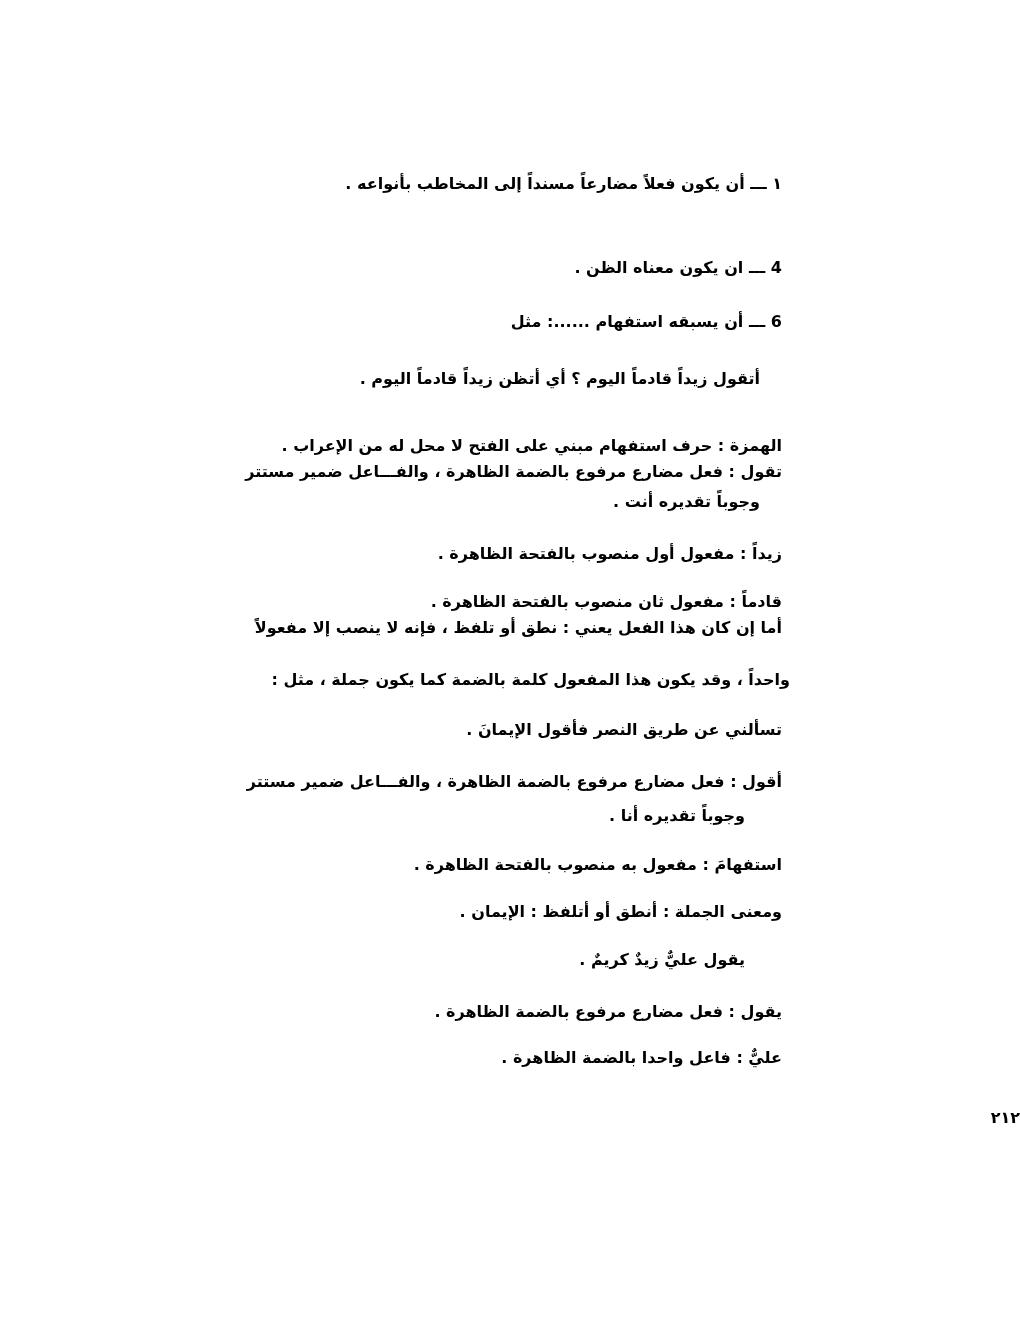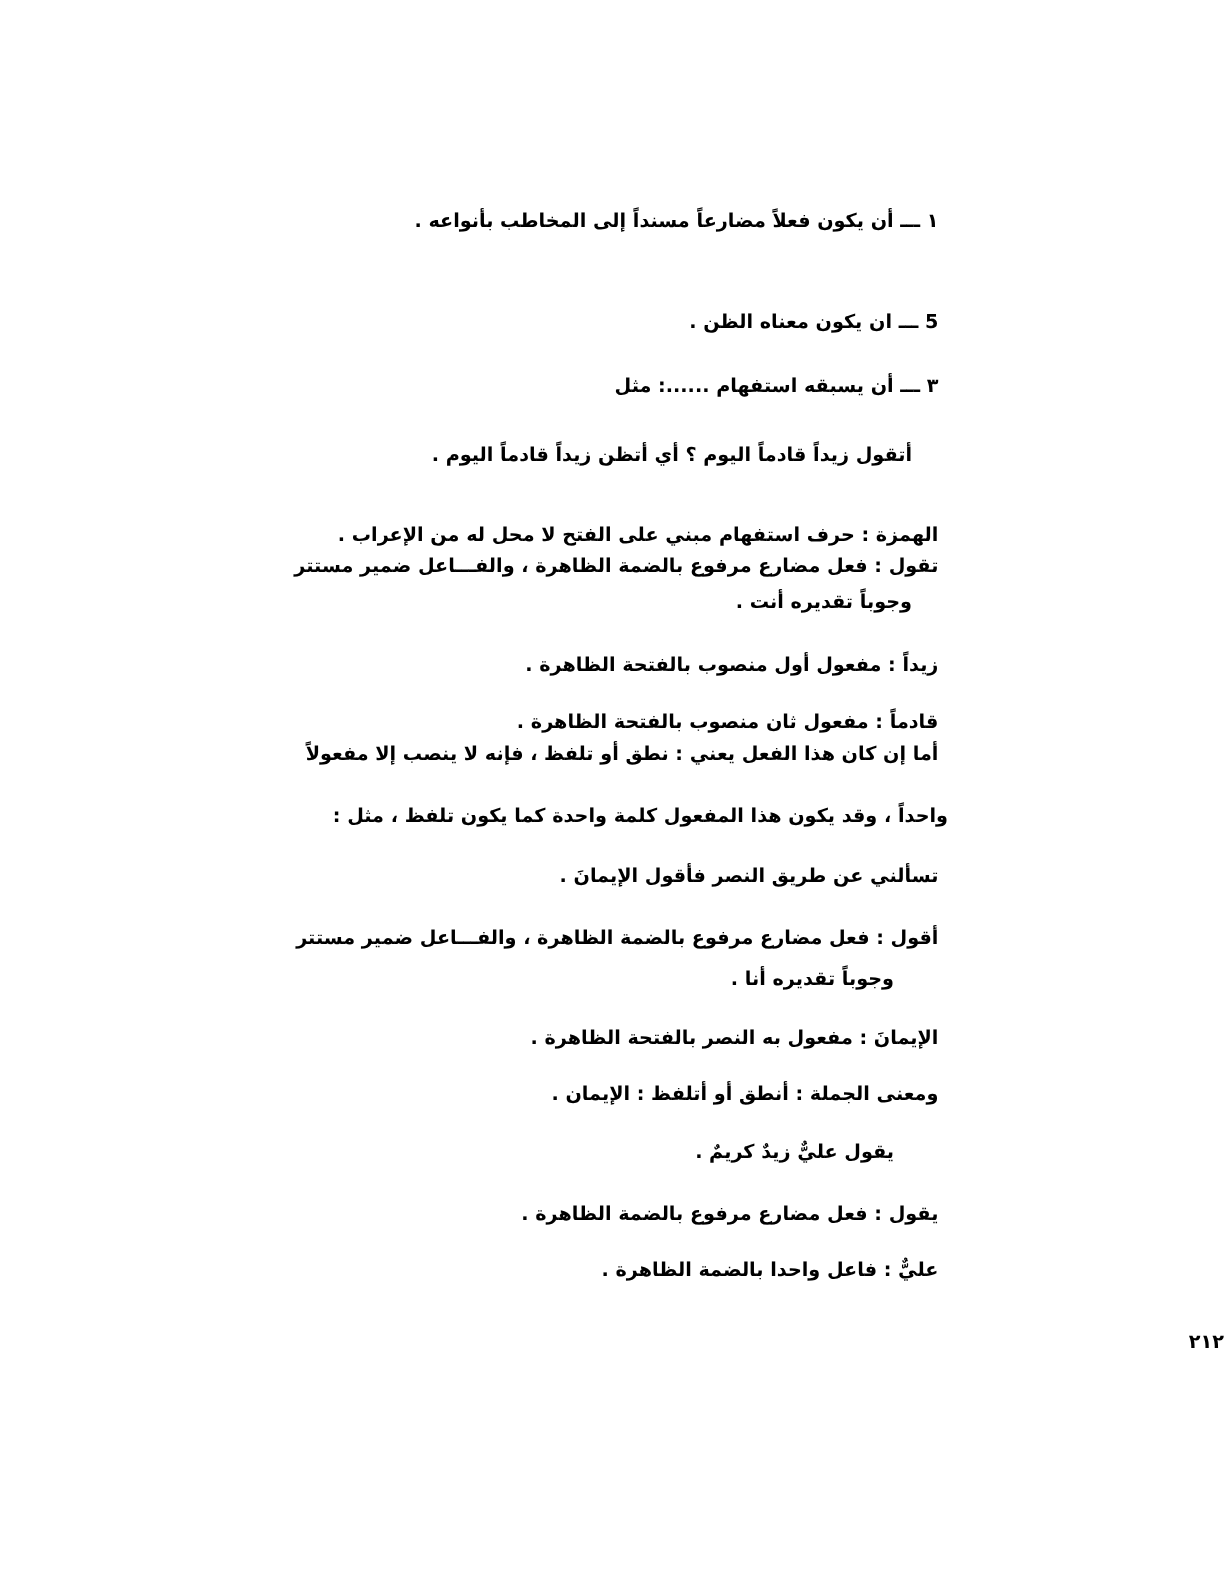--- a/index.html
+++ b/index.html
@@ -12,32 +12,32 @@
     .r760 { right: calc(1020px - 760px); }
     .r745 { right: calc(1020px - 745px); }
     .pageno { position: absolute; left: 0; width: 1020px; top: 1108px;
               text-align: right; font-size: 16px; font-weight: bold; direction: rtl; }
   </style>
 </head>
 <body>
 
 <div>
   <div class="line r782" style="top:172px;">١ ـــ أن يكون فعلاً مضارعاً مسنداً إلى المخاطب بأنواعه .</div>
-  <div class="line r782" style="top:256px;">5 ـــ ان يكون معناه الظن .</div>
-  <div class="line r782" style="top:310px;">٣ ـــ أن يسبقه استفهام ......: مثل</div>
+  <div class="line r782" style="top:256px;">4 ـــ ان يكون معناه الظن .</div>
+  <div class="line r782" style="top:310px;">6 ـــ أن يسبقه استفهام ......: مثل</div>
   <div class="line r760" style="top:367px;">أتقول زيداً قادماً اليوم ؟ أي أتظن زيداً قادماً اليوم .</div>
   <div class="line r782" style="top:434px;">الهمزة : حرف استفهام مبني على الفتح لا محل له من الإعراب .</div>
   <div class="line r782" style="top:460px;">تقول : فعل مضارع مرفوع بالضمة الظاهرة ، والفـــاعل ضمير مستتر</div>
   <div class="line r760" style="top:490px;">وجوباً تقديره أنت .</div>
   <div class="line r782" style="top:542px;">زيداً : مفعول أول منصوب بالفتحة الظاهرة .</div>
   <div class="line r782" style="top:590px;">قادماً : مفعول ثان منصوب بالفتحة الظاهرة .</div>
   <div class="line r782" style="top:616px;">أما إن كان هذا الفعل يعني : نطق أو تلفظ ، فإنه لا ينصب إلا مفعولاً</div>
-  <div class="line r790" style="top:668px;">واحداً ، وقد يكون هذا المفعول كلمة واحدة كما يكون تلفظ ، مثل :</div>
+  <div class="line r790" style="top:668px;">واحداً ، وقد يكون هذا المفعول كلمة بالضمة كما يكون جملة ، مثل :</div>
   <div class="line r782" style="top:718px;">تسألني عن طريق النصر فأقول الإيمانَ .</div>
   <div class="line r782" style="top:770px;">أقول : فعل مضارع مرفوع بالضمة الظاهرة ، والفـــاعل ضمير مستتر</div>
   <div class="line r745" style="top:804px;">وجوباً تقديره أنا .</div>
-  <div class="line r782" style="top:853px;">الإيمانَ : مفعول به النصر بالفتحة الظاهرة .</div>
+  <div class="line r782" style="top:853px;">استفهامَ : مفعول به منصوب بالفتحة الظاهرة .</div>
   <div class="line r782" style="top:900px;">ومعنى الجملة : أنطق أو أتلفظ : الإيمان .</div>
   <div class="line r745" style="top:948px;">يقول عليٌّ زيدٌ كريمٌ .</div>
   <div class="line r782" style="top:1000px;">يقول : فعل مضارع مرفوع بالضمة الظاهرة .</div>
   <div class="line r782" style="top:1046px;">عليٌّ : فاعل واحدا بالضمة الظاهرة .</div>
   <div class="pageno">٢١٢</div>
 </div>
 
 </body></html>

